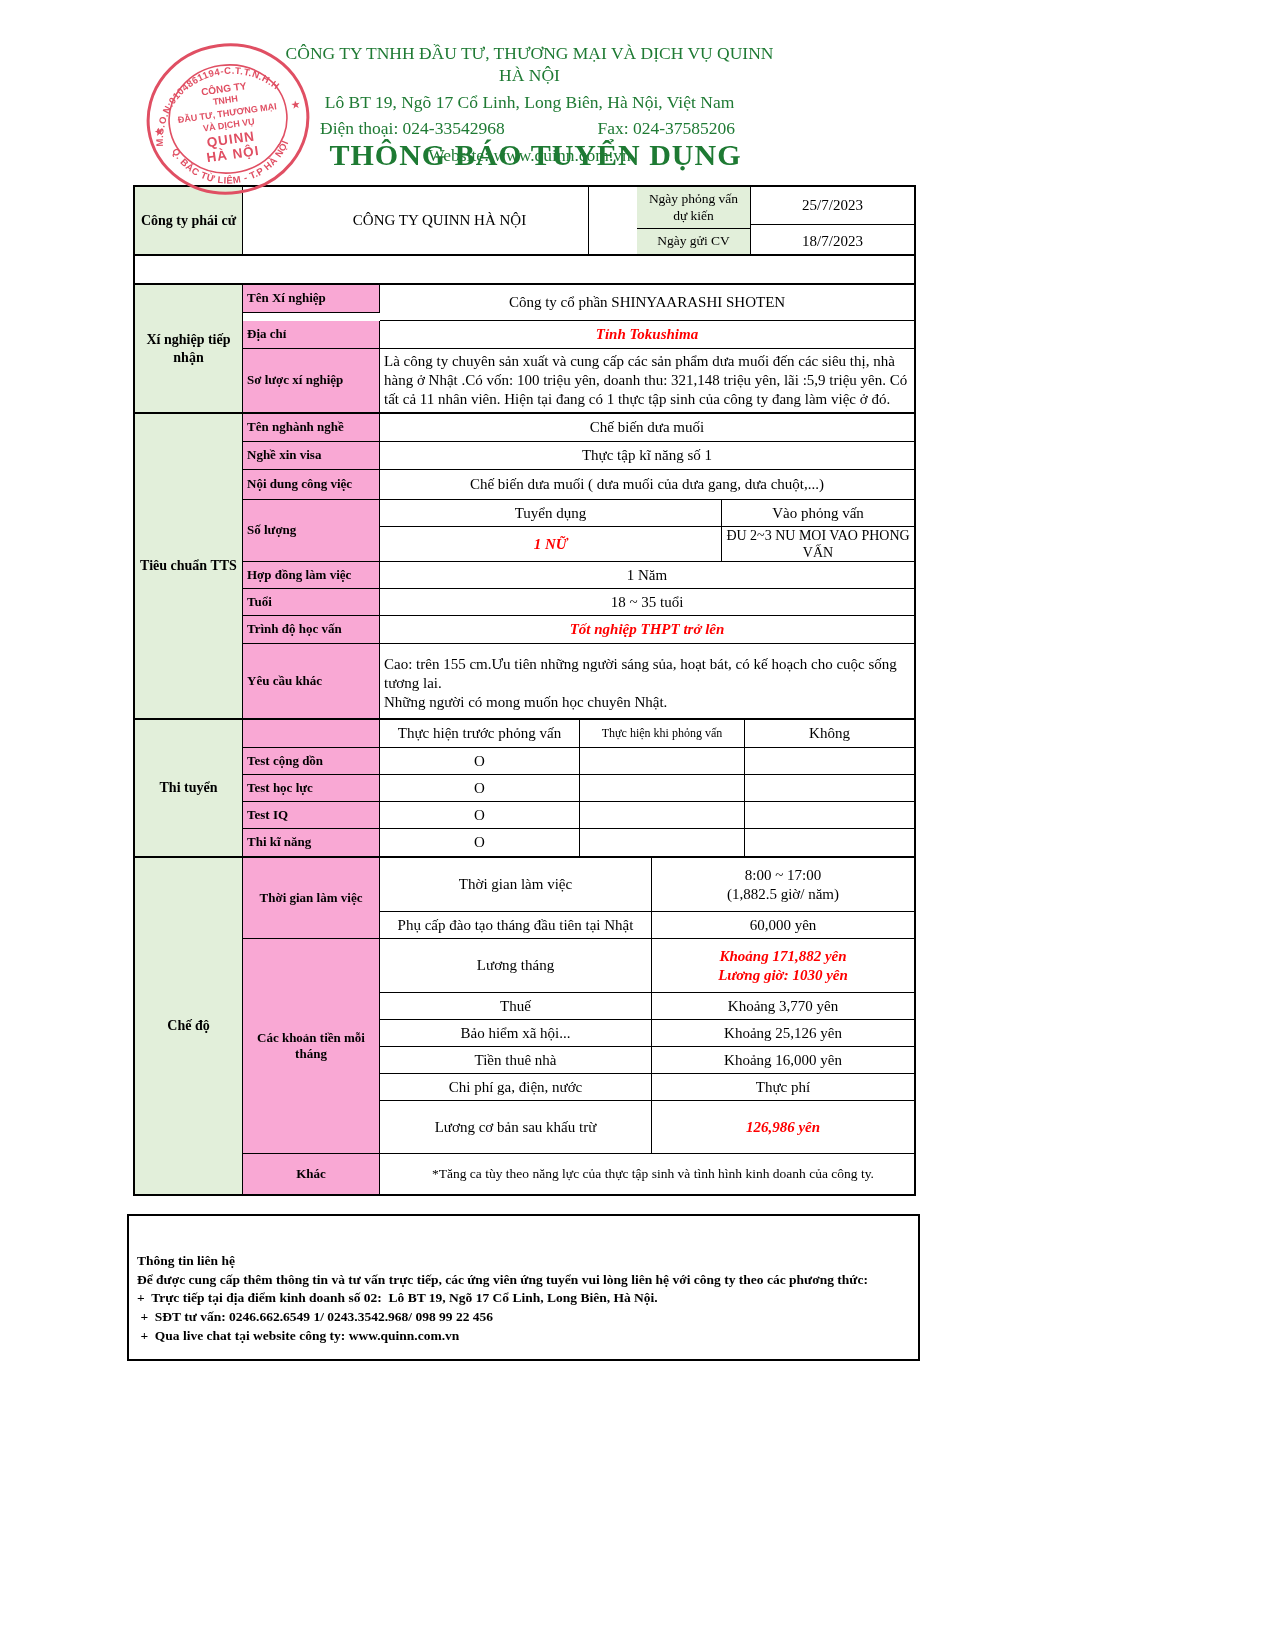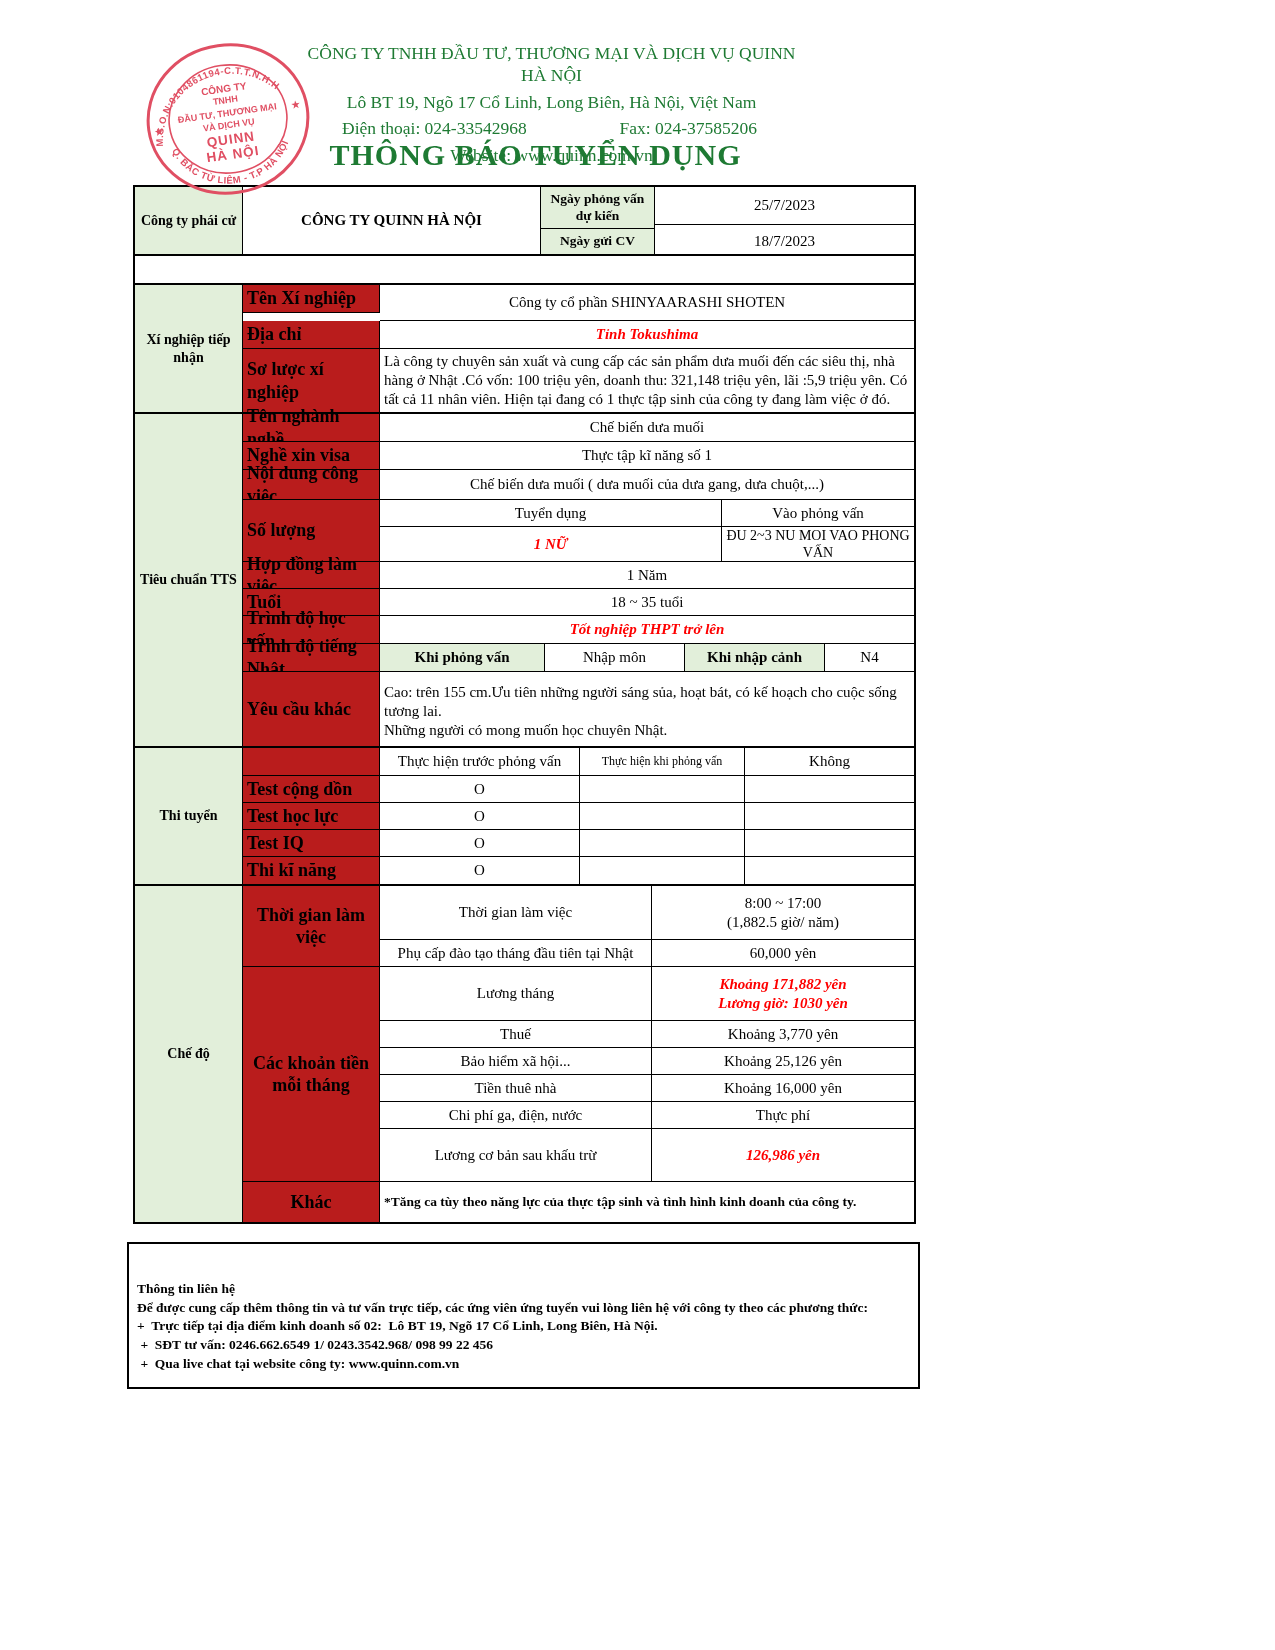--- a/index.html
+++ b/index.html
@@ -4,40 +4,40 @@
 <style>
   html,body{margin:0;padding:0;}
   body{
     width:1275px;height:1650px;background:#ffffff;
     font-family:"Liberation Serif", serif;color:#000;
     position:relative;
   }
   
   .header{position:relative;height:185px;}
   .stamp{position:absolute;left:143px;top:40px;width:170px;height:158px;}
-  .header-text{position:absolute;left:294px;top:42px;width:515px;text-align:center;
+  .header-text{position:absolute;left:272px;top:42px;width:515px;text-align:center;
     color:#1e7a33;font-size:17.5px;line-height:1.28;}
   .header-text .hline{margin-bottom:4px;}
   .phonefax{display:flex;justify-content:space-between;padding:0 52px 0 48px;}
   .doc-title{position:absolute;left:278px;top:138px;width:515px;text-align:center;
     color:#1e7a33;font-size:30px;font-weight:bold;letter-spacing:1px;}
   
   .tbl{margin-left:133px;width:783px;border:2px solid #000;box-sizing:border-box;}
   .sec{display:flex;border-bottom:2px solid #000;}
   .sec.last{border-bottom:none;}
   .cell{display:flex;align-items:center;justify-content:center;text-align:center;
     box-sizing:border-box;padding:1px 4px;font-size:15px;line-height:1.25;}
   .br{border-right:1px solid #000;}
   .bb{border-bottom:1px solid #000;}
   .grn{background:#e2efda;}
-  .bold{font-weight:bold;}
+  .bold{font-weight:normal;margin-left:48px;}
   .red{color:#fe0000;font-weight:bold;font-style:italic;}
   .left{justify-content:flex-start;text-align:left;}
   .ca{width:108px;font-weight:bold;background:#e2efda;font-size:14px;}
-  .cb{width:137px;font-weight:bold;background:#b91c1c;font-size:18px;
+  .cb{width:137px;font-weight:bold;background:#f9a8d4;font-size:13px;
       justify-content:flex-start;text-align:left;}
   .body{display:flex;flex-direction:column;flex:1;}
   .row{display:flex;}
   .fill{flex:1;}
   .small{font-size:12px;}
   .multi{flex-direction:column;justify-content:center;}
   .band{height:27px;border-bottom:2px solid #000;background:#fff;}
   
   .contact-box{margin:18px 0 0 127px;width:793px;box-sizing:border-box;
     border:2.5px solid #000;padding:36px 10px 14px 8px;
@@ -157,27 +157,20 @@
       </div>
       <div class="row">
         <div class="cell cb br bb" style="height:27px">Tuổi</div>
         <div class="cell bb fill" style="height:27px">18 ~ 35 tuổi</div>
       </div>
       <div class="row">
         <div class="cell cb br bb" style="height:28px">Trình độ học vấn</div>
         <div class="cell bb fill red" style="height:28px">Tốt nghiệp THPT trở lên</div>
       </div>
       <div class="row">
-        <div class="cell cb br bb" style="height:28px">Trình độ tiếng Nhật</div>
-        <div class="cell grn bold br bb" style="width:165px;height:28px">Khi phỏng vấn</div>
-        <div class="cell br bb" style="width:140px;height:28px">Nhập môn</div>
-        <div class="cell grn bold br bb" style="width:140px;height:28px">Khi nhập cảnh</div>
-        <div class="cell bb fill" style="height:28px">N4</div>
-      </div>
-      <div class="row">
         <div class="cell cb br" style="height:74px">Yêu cầu khác</div>
         <div class="cell fill left multi" style="height:74px;align-items:flex-start;padding-top:6px">
           <div>Cao: trên 155 cm.Ưu tiên những người sáng sủa, hoạt bát, có kế hoạch cho cuộc sống tương lai.</div>
           <div>Những người có mong muốn học chuyên Nhật.</div>
         </div>
       </div>
     </div>
   </div>
 
   <div class="sec">

